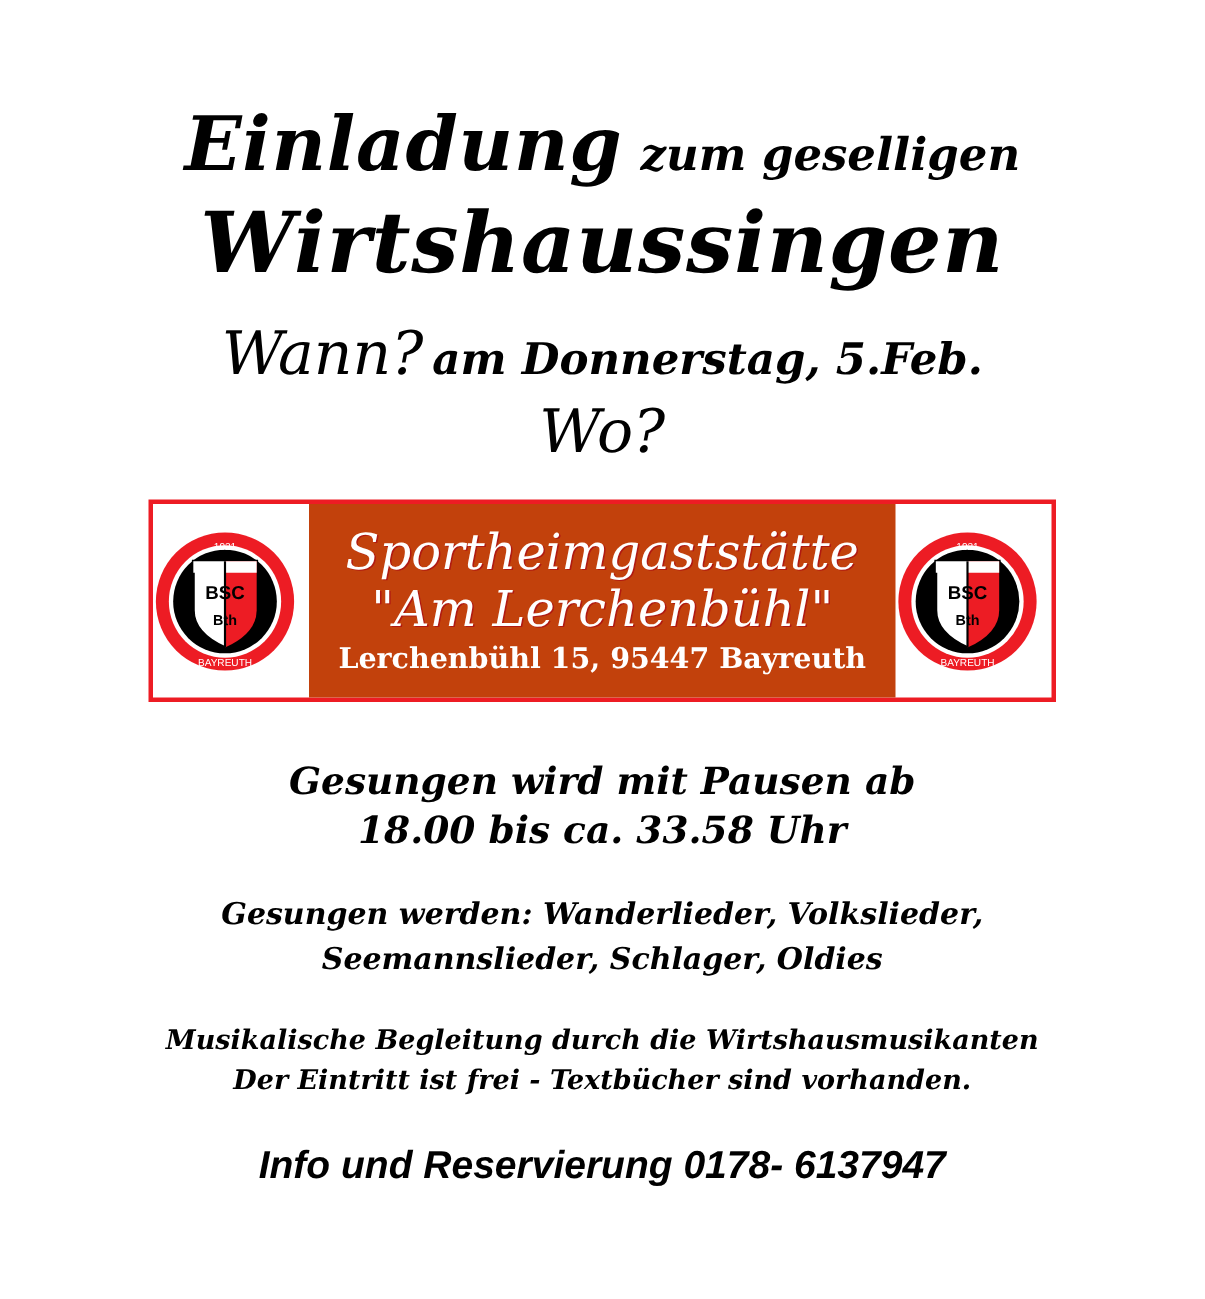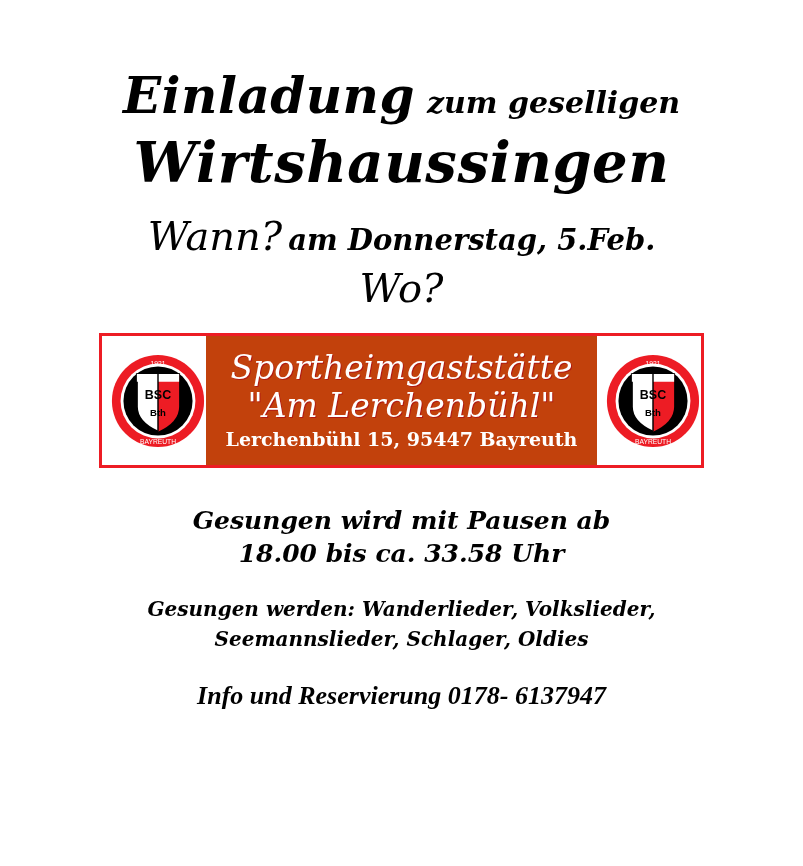--- a/index.html
+++ b/index.html
@@ -102,21 +102,21 @@
     background: #ffffff;
     box-sizing: border-box;
     display: flex;
     align-items: center;
   }
   .banner-logo {
     width: 104px;
     height: 100%;
     display: flex;
     align-items: center;
-    justify-content: flex-end;
+    justify-content: flex-start;
     flex: 0 0 104px;
   }
   .banner-center {
     flex: 1 1 auto;
     height: 100%;
     background: #c2410c;
     display: flex;
     flex-direction: column;
     align-items: center;
     justify-content: center;
@@ -174,21 +174,21 @@
     text-align: center;
     font-family: "DejaVu Serif", serif;
     font-style: italic;
     font-weight: bold;
     font-size: 18px;
     line-height: 27px;
     margin-top: 26px;
   }
   .info-contact {
     text-align: center;
-    font-family: Liberation Serif, serif;
+    font-family: Liberation Sans, sans-serif;
     font-style: italic;
     font-weight: bold;
     font-size: 26px;
     line-height: 32px;
     margin-top: 26px;
   }
 </style>
 </head>
 <body>
 
@@ -257,18 +257,22 @@
   <div class="info-big">
     <div>Gesungen wird mit Pausen ab</div>
     <div>18.00 bis ca. 33.58 Uhr</div>
   </div>
 
   <div class="info-mid">
     <div>Gesungen werden:  Wanderlieder, Volkslieder,</div>
     <div>Seemannslieder, Schlager, Oldies</div>
   </div>
 
+  <div class="info-small">
+    <div>Musikalische Begleitung durch die Wirtshausmusikanten</div>
+    <div>Der Eintritt ist frei - Textbücher sind vorhanden.</div>
+  </div>
 
   <div class="info-contact">
     <div>Info und Reservierung 0178- 6137947</div>
   </div>
 
 </div>
 
 </body></html>

